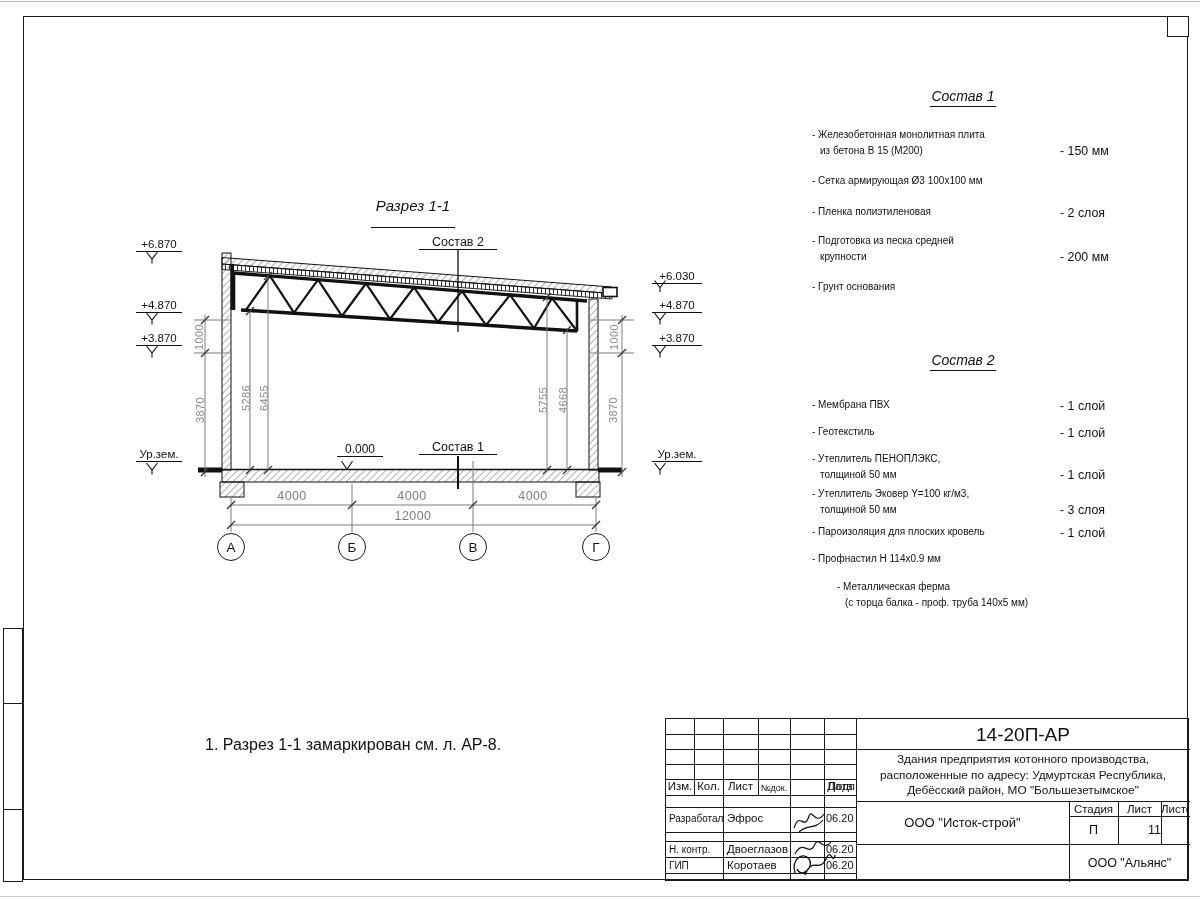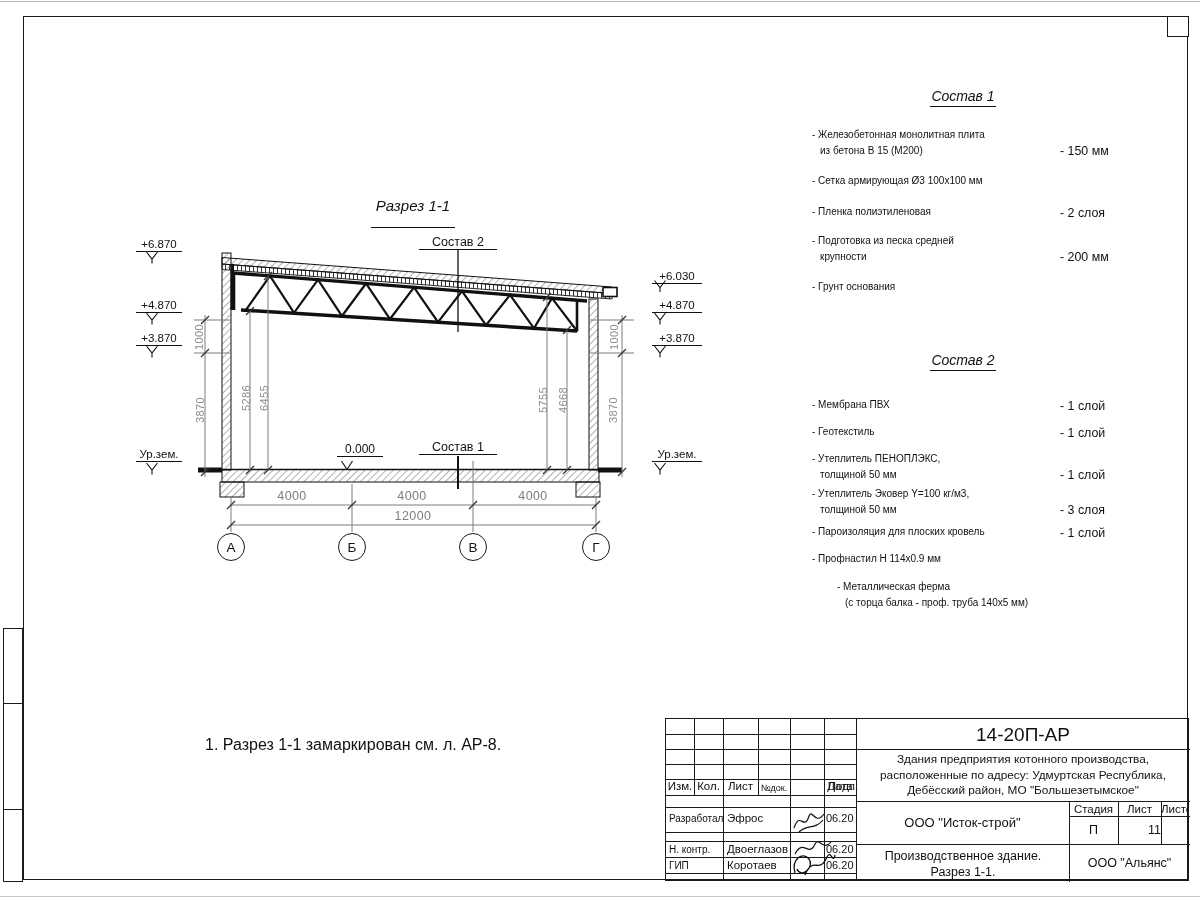--- a/index.html
+++ b/index.html
@@ -308,18 +308,16 @@
     <div class="tb-text" style="left:452px;top:84px;width:43px;text-align:center;font-size:11.5px;">Лист</div>
     <div class="tb-text" style="left:495px;top:84px;width:28px;overflow:hidden;font-size:11.5px;">Листов</div>
     <div class="vl" style="left:452px;top:82px;height:43px;"></div>
     <div class="vl" style="left:495px;top:82px;height:43px;"></div>
     <div class="hl" style="left:403px;top:97px;width:121px;"></div>
     <div class="tb-text" style="left:403px;top:104px;width:49px;text-align:center;font-size:12.5px;">П</div>
     <div class="tb-text" style="left:452px;top:104px;width:43px;text-align:right;font-size:12.5px;">11</div>
     <div class="tb-text" style="left:495px;top:104px;width:29px;text-align:center;font-size:12.5px;"></div>
 
     <div class="hl" style="left:190px;top:125px;width:334px;"></div>
-    <div class="tb-text pre" style="left:194px;top:129px;width:206px;text-align:center;font-size:12.5px;line-height:16px;white-space:pre-line;">Производственное здание.
-Разрез 1-1.</div>
     <div class="tb-text" style="left:403px;top:137px;width:121px;text-align:center;font-size:12.5px;">ООО "Альянс"</div>
   </div>
 
 </div>
 
 </body></html>

